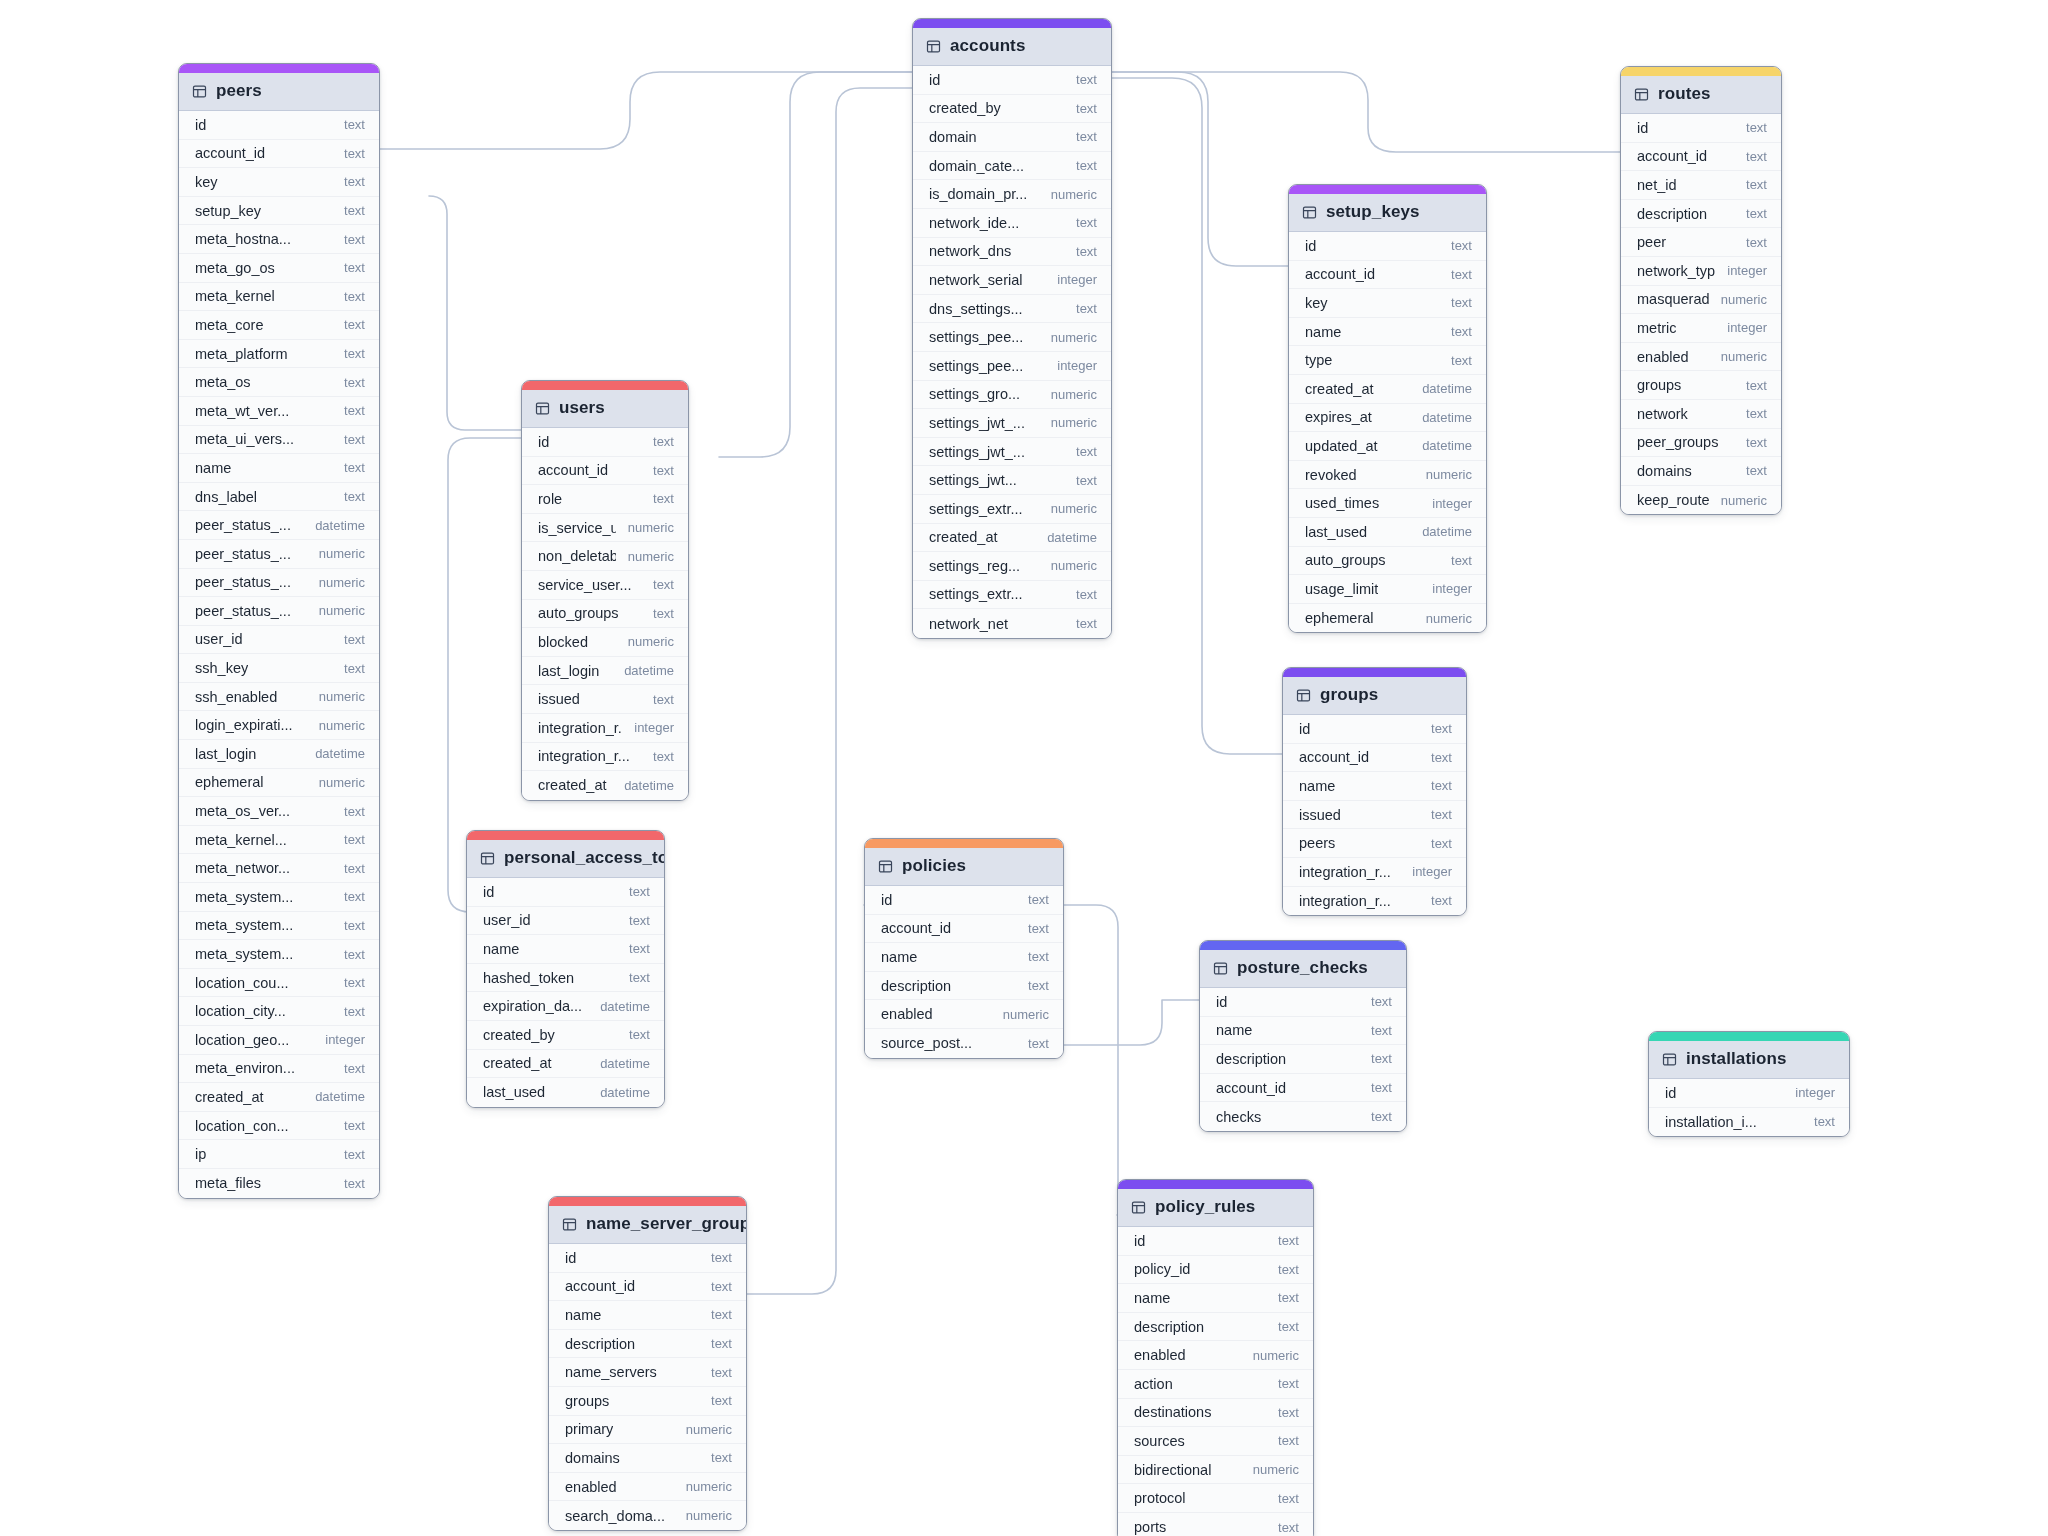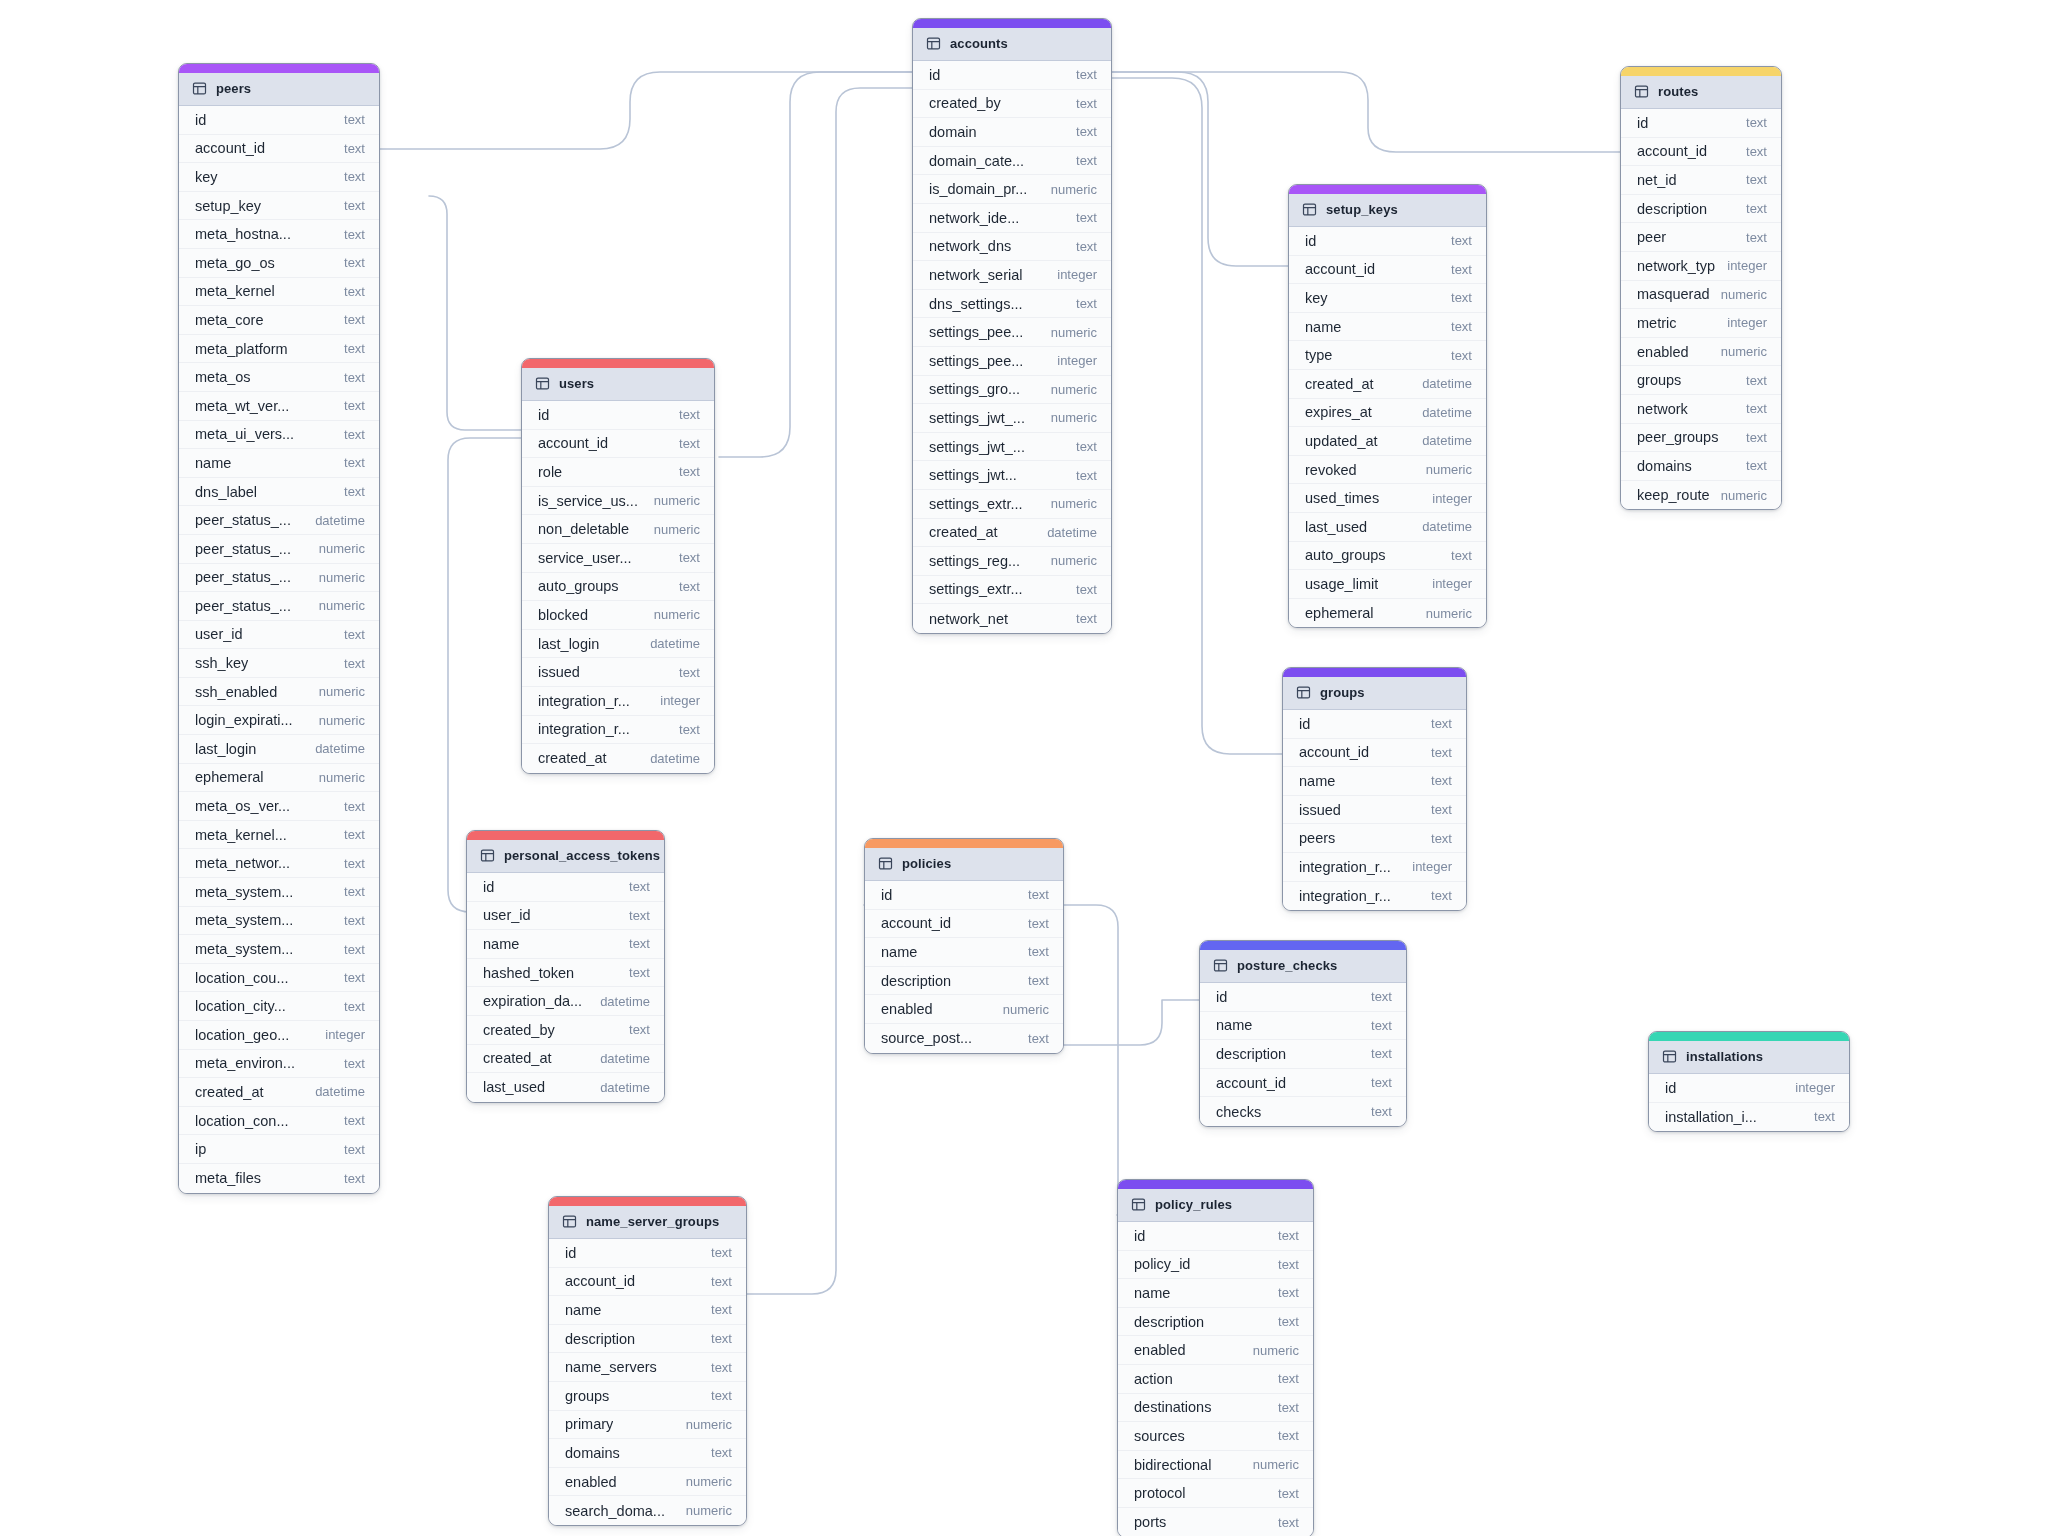--- a/index.html
+++ b/index.html
@@ -32,21 +32,21 @@
   .accent-bar { height: 9px; width: 100%; }
   .table-header {
     display: flex;
     align-items: center;
     gap: 9px;
     background: #dde2ec;
     padding: 8px 13px 9px 13px;
     border-bottom: 1px solid #c2cada;
   }
   .table-title {
-    font-size: 13px;
+    font-size: 17px;
     font-weight: bold;
     color: #1b2432;
     letter-spacing: 0.1px;
     white-space: nowrap;
   }
   .tbl-icon { flex: 0 0 auto; display: block; }
   .col-row {
     display: flex;
     align-items: center;
     justify-content: space-between;
@@ -262,21 +262,21 @@
         </div>
         <div class="col-row">
           <span class="col-name">ip</span>
           <span class="col-type">text</span>
         </div>
         <div class="col-row">
           <span class="col-name">meta_files</span>
           <span class="col-type">text</span>
         </div>
       </div>
-      <div class="table-node" style="left: 521px; top: 358px; width: 194px; text-align: right;">
+      <div class="table-node" style="left: 521px; top: 380px; width: 168px; text-align: right;">
         <div class="accent-bar" style="background: rgb(242, 103, 107);"></div>
         <div class="table-header">
           <svg class="tbl-icon" width="15" height="15" viewBox="0 0 16 16" fill="none" stroke="#39455a" stroke-width="1.3">
             <rect x="1.6" y="2.2" width="12.8" height="11.6" rx="1.6"></rect>
             <line x1="1.6" y1="5.9" x2="14.4" y2="5.9"></line>
             <line x1="6.2" y1="5.9" x2="6.2" y2="13.8"></line>
           </svg>
           <span class="table-title">users</span>
         </div>
         <div class="col-row">

